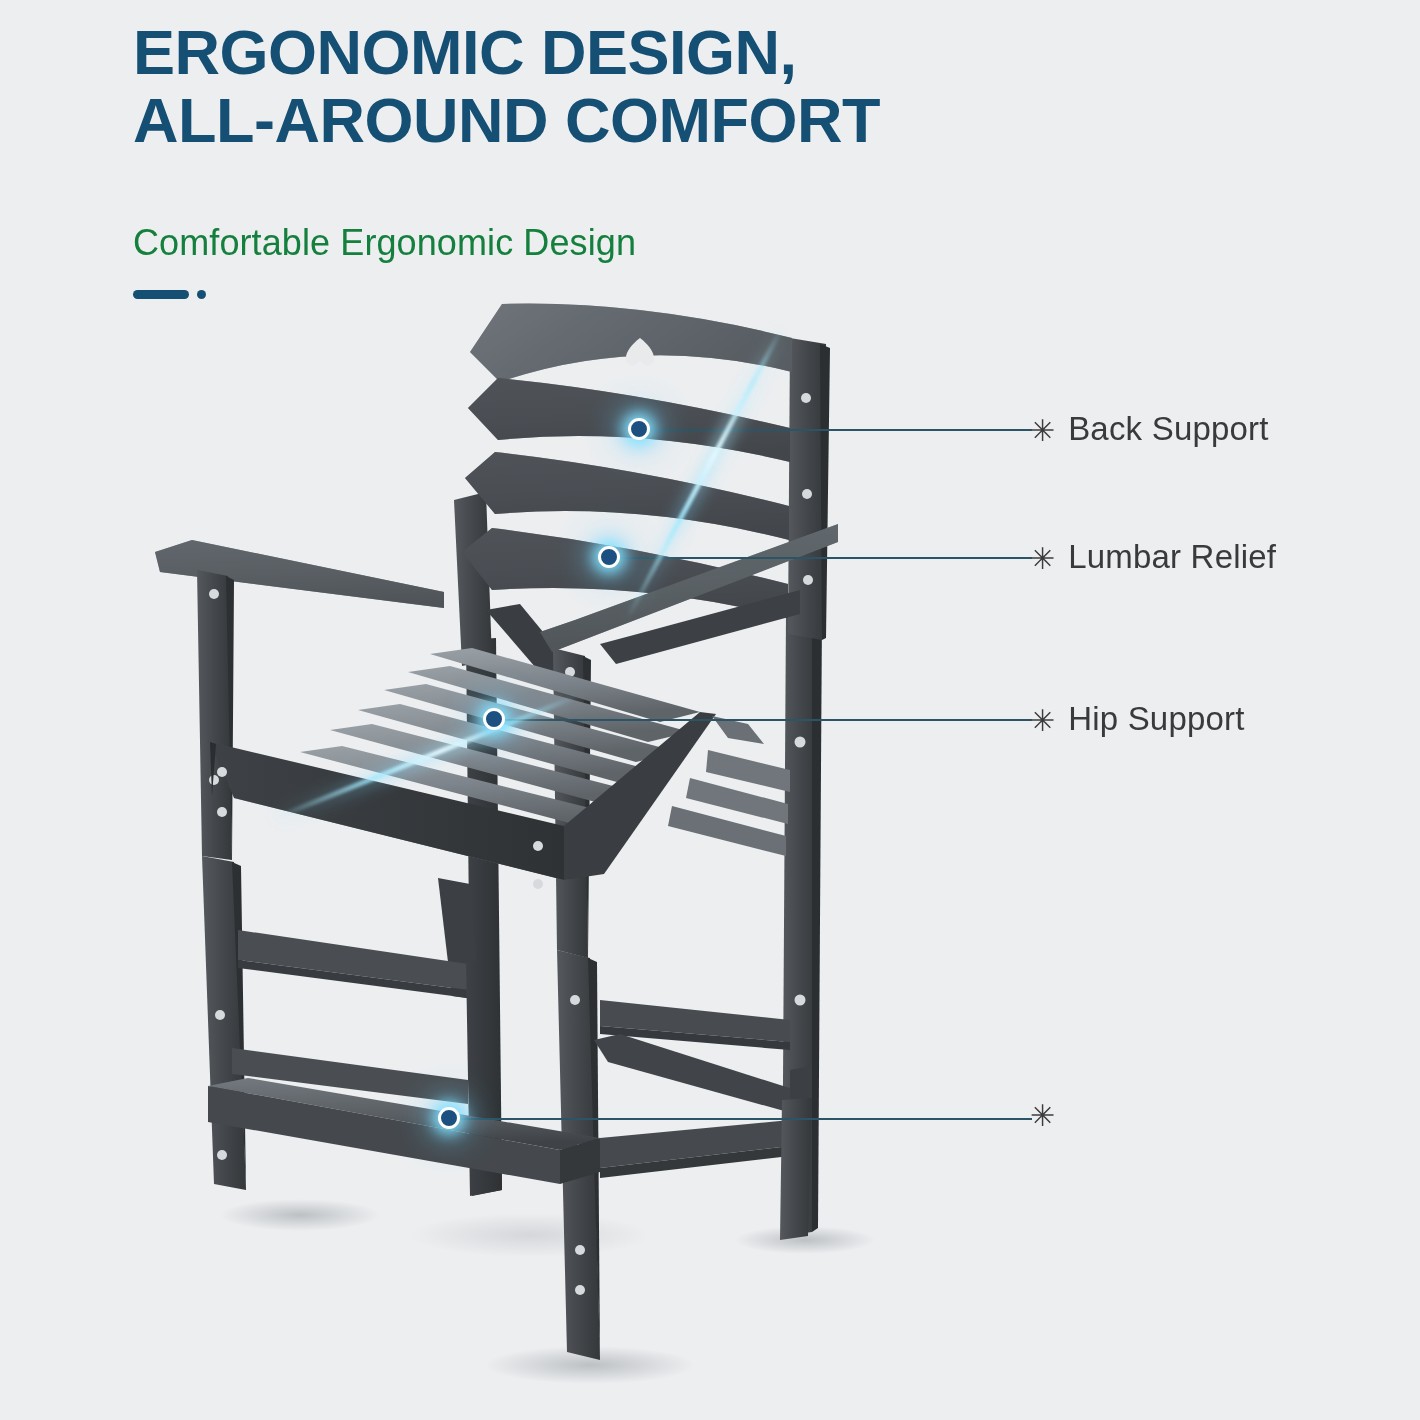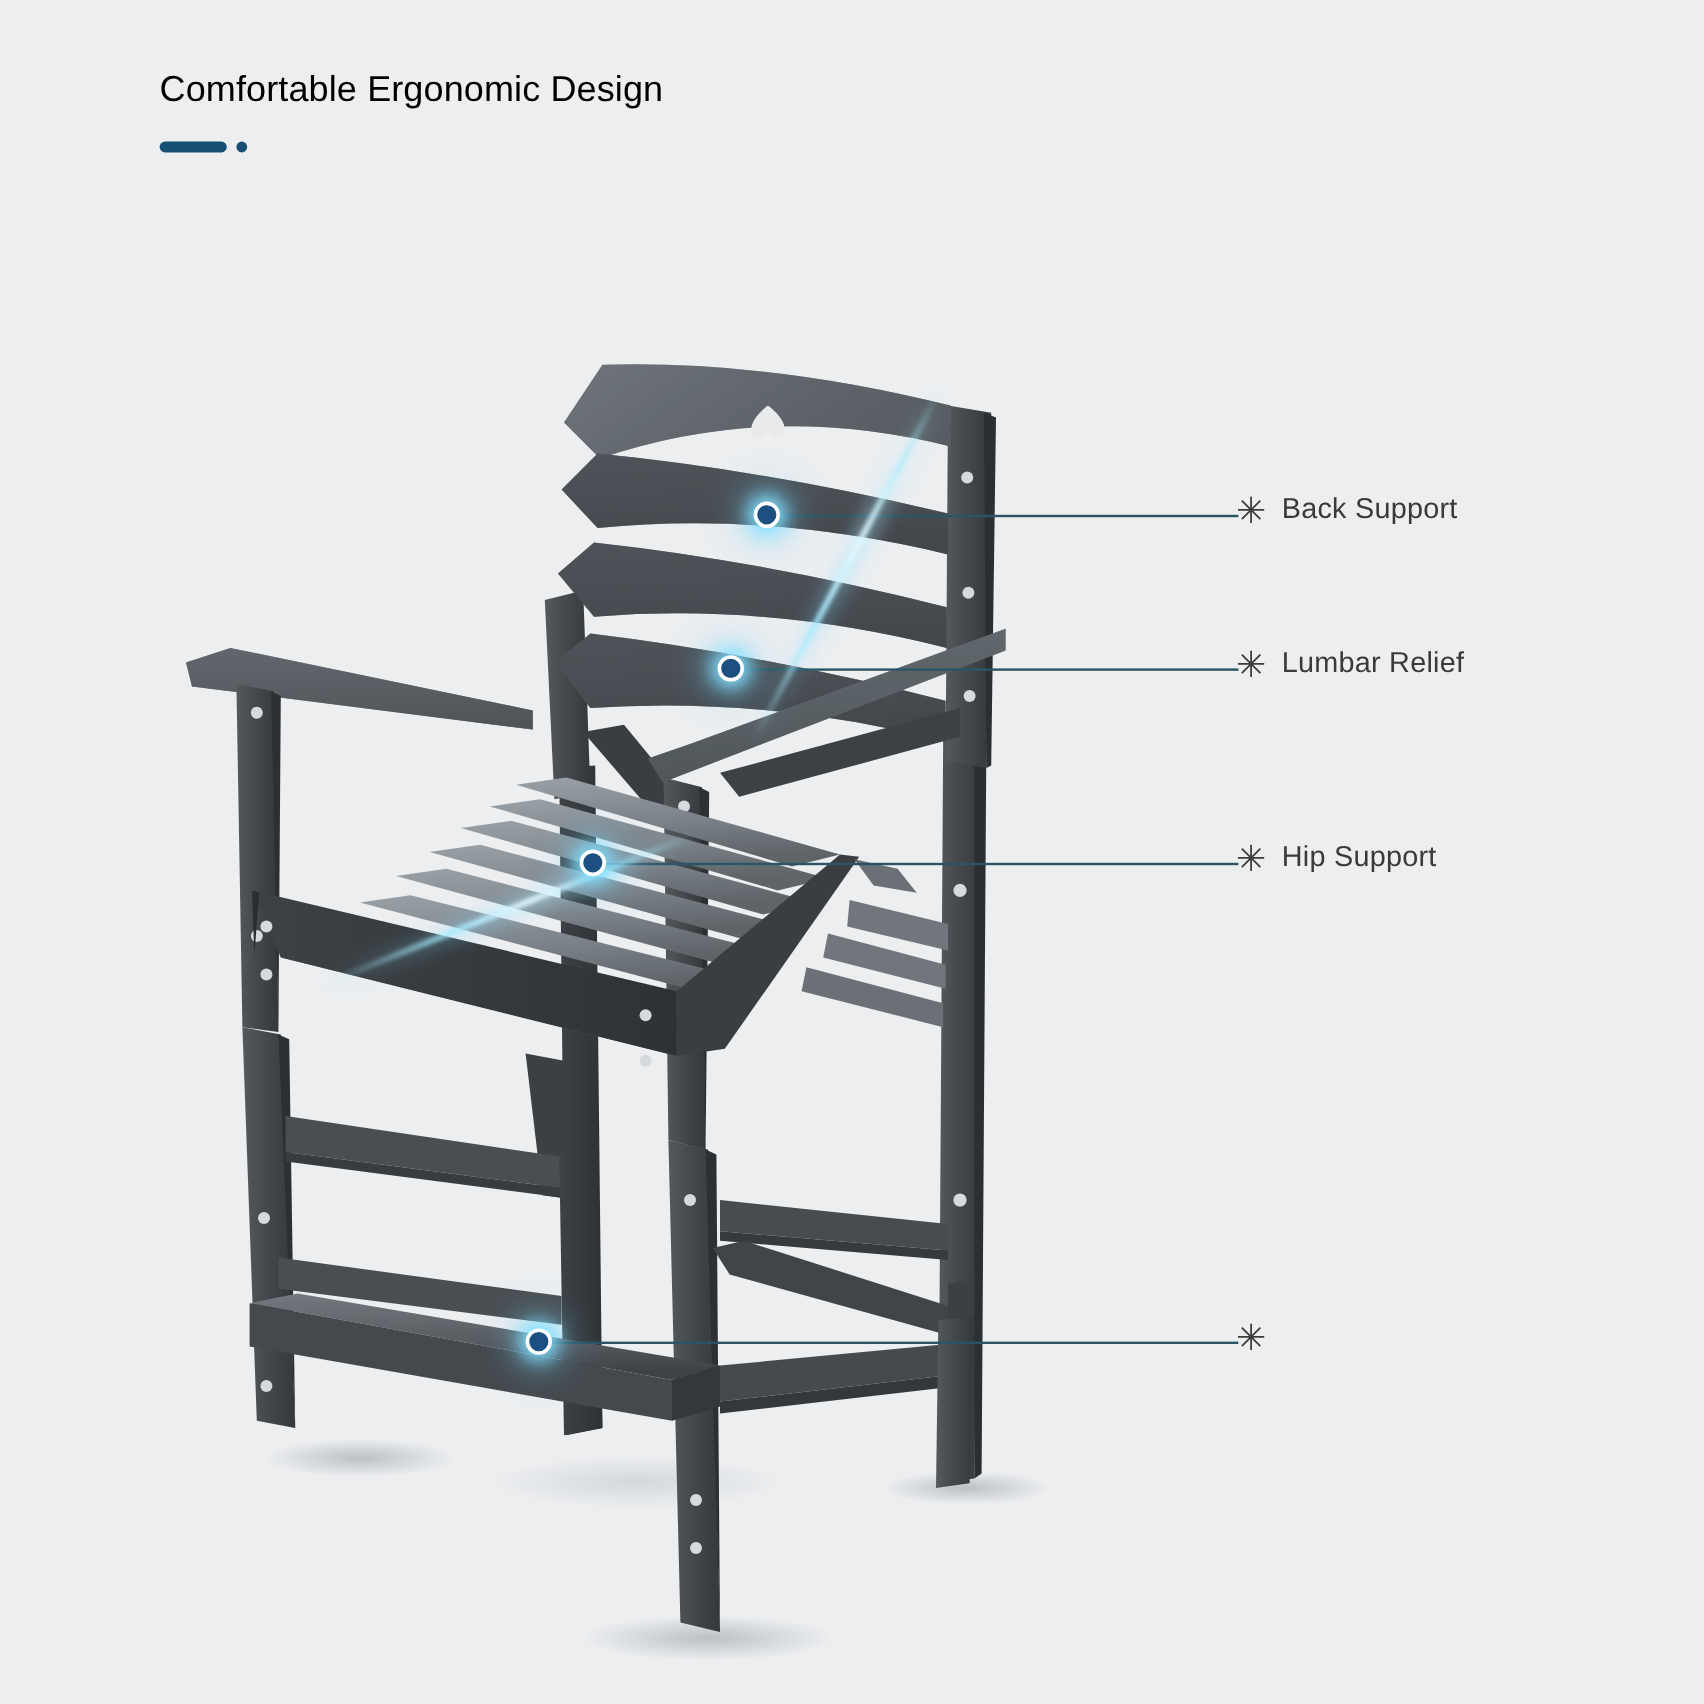--- a/index.html
+++ b/index.html
@@ -19,23 +19,23 @@
   .title {
     font-size: 63px;
     font-weight: bold;
     color: #164f74;
     letter-spacing: -0.5px;
     line-height: 1.08;
     white-space: pre-line;
   }
 
   .subtitle {
-    margin-top: 40px;
-    font-size: 30px;
-    color: #000000;
+    margin-top: 68px;
+    font-size: 36px;
+    color: #15803d;
     letter-spacing: 0.1px;
   }
 
   .accent { margin-top: 26px; display: flex; align-items: center; gap: 8px; }
   .accent-bar { width: 56px; height: 9px; border-radius: 5px; background: #164f74; }
   .accent-dot { width: 9px; height: 9px; border-radius: 50%; background: #164f74; }
 
   
   .callout {
     position: absolute;
@@ -43,21 +43,21 @@
     align-items: center;
     gap: 13px;
     white-space: nowrap;
   }
   .callout .ast {
     font-size: 30px;
     color: #3c3c3c;
     line-height: 1;
     transform: translateY(2px);
   }
-  .callout .lbl { font-size: 24px; color: #3a3a3a; letter-spacing: 0.2px; }
+  .callout .lbl { font-size: 33px; color: #3a3a3a; letter-spacing: 0.2px; }
 
   
   .conn {
     position: absolute;
     height: 2px;
     background: #2b5566;
   }
 
   
   .cdot {
@@ -98,20 +98,22 @@
     filter: blur(7px);
   }
 
   
   #chair { position: absolute; left: 0; top: 0; width: 1420px; height: 1420px; }
 </style>
 </head>
 <body>
 
 <div class="header">
+  <div class="title">ERGONOMIC DESIGN,
+ALL-AROUND COMFORT</div>
   <div class="subtitle">Comfortable Ergonomic Design</div>
   <div class="accent">
     <span class="accent-bar"></span>
     <span class="accent-dot"></span>
   </div>
 </div>
 
 <svg id="chair" viewBox="0 0 1420 1420">
   <defs>
     <linearGradient id="gFrameV" x1="0" y1="0" x2="1" y2="0">

